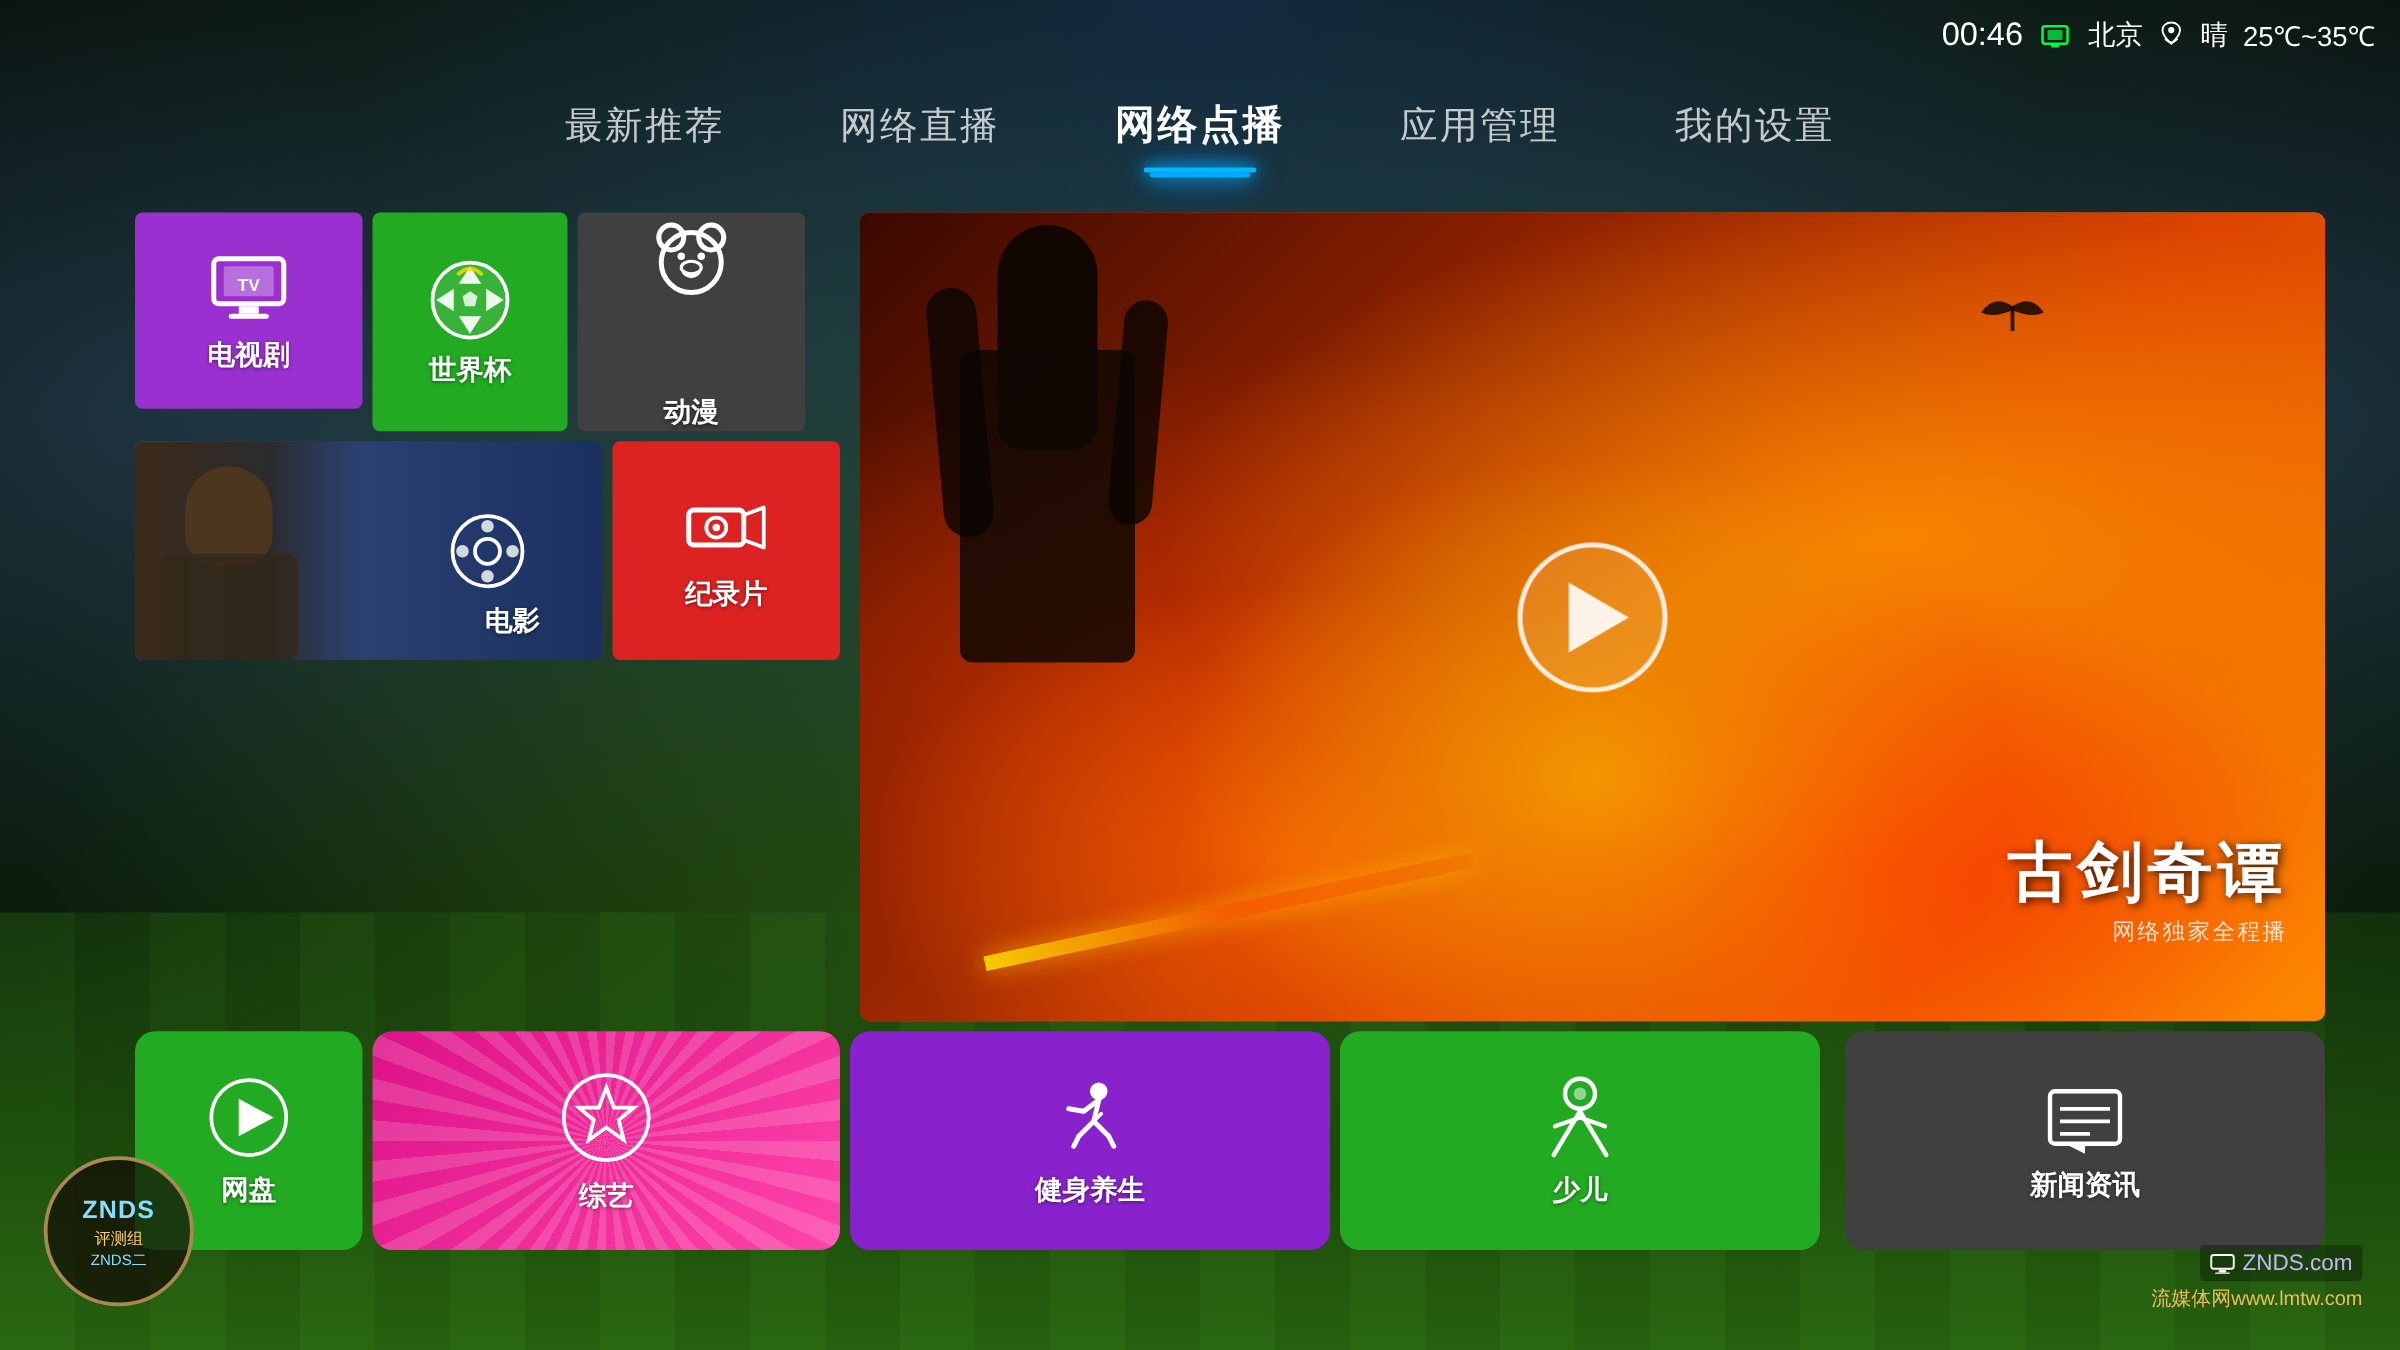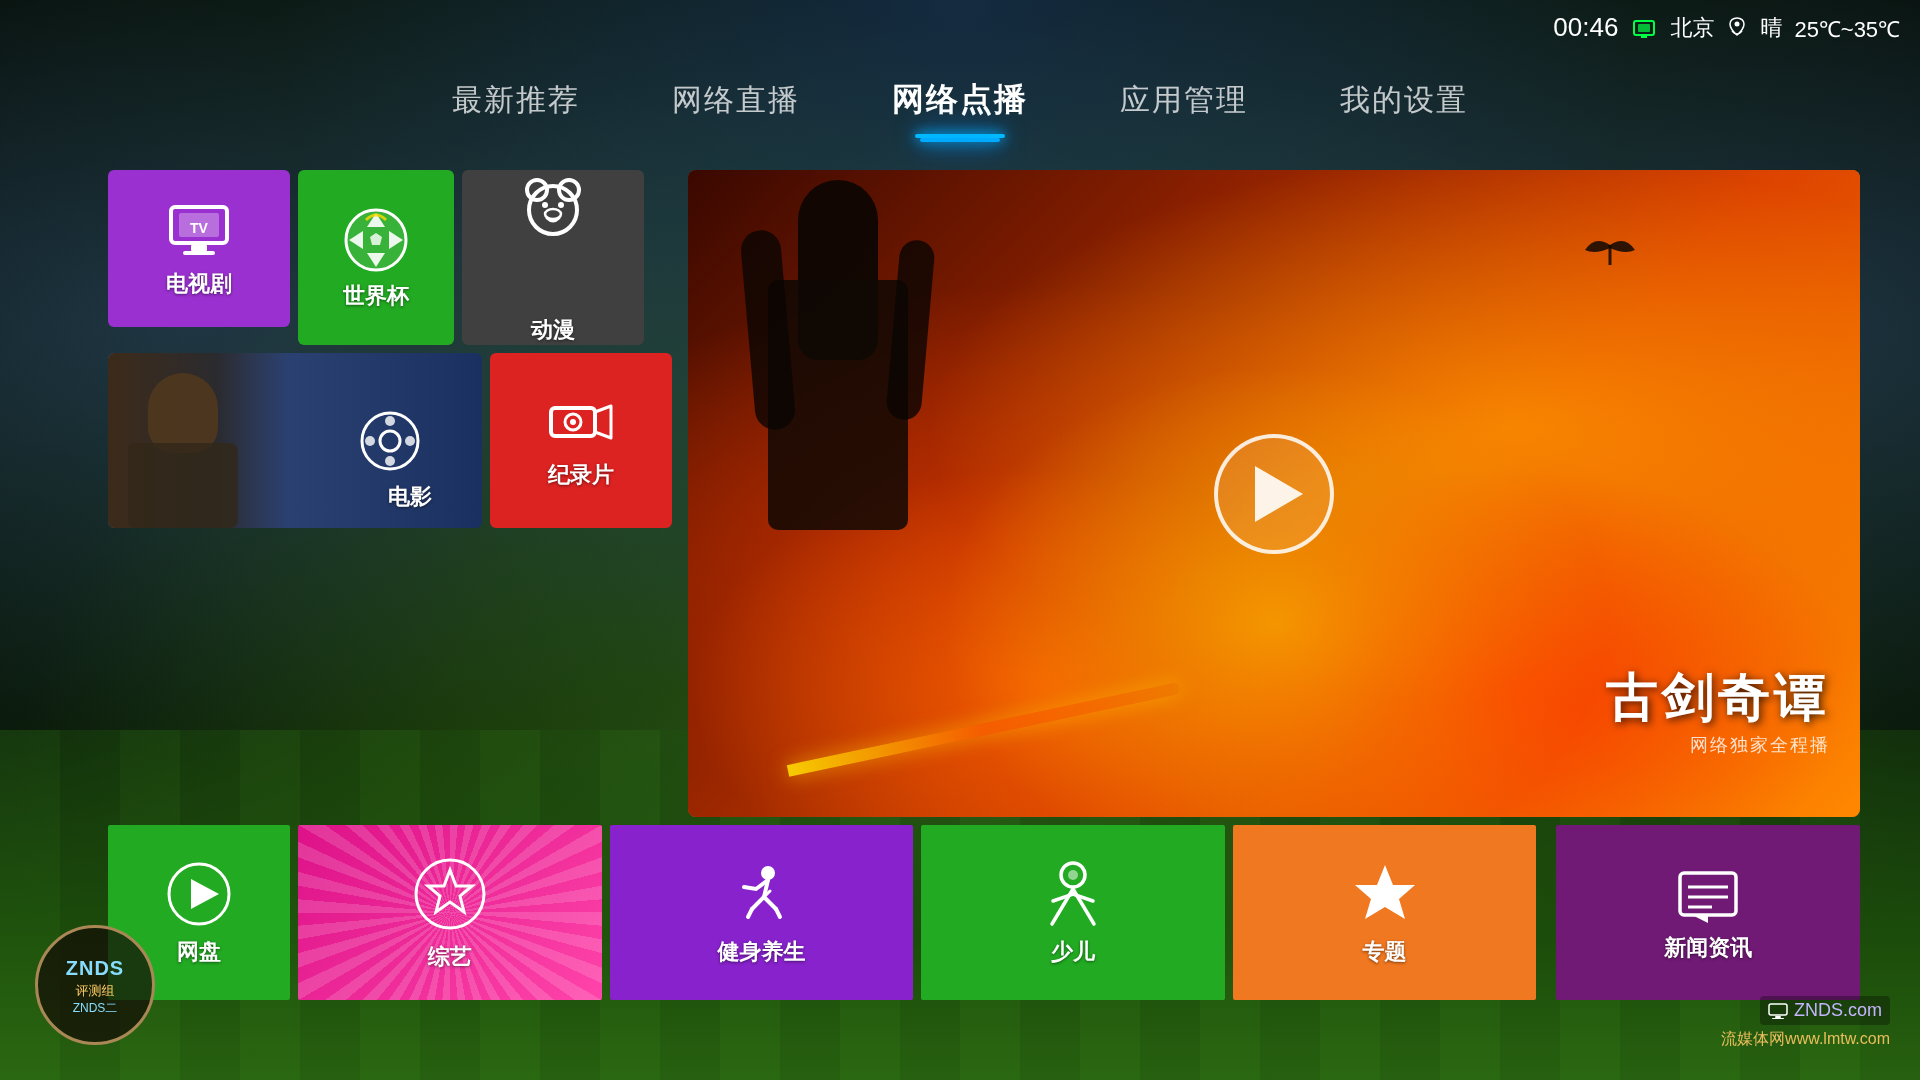--- a/index.html
+++ b/index.html
@@ -167,21 +167,21 @@
     
     .tile-purple { background: #9b30d0; }
     .tile-green { background: #22aa22; }
     .tile-orange { background: #404040; justify-content: space-between; }
     .tile-red { background: #dd2222; }
     .tile-green2 { background: #22bb22; }
     .tile-pink { background: linear-gradient(135deg, #dd1188, #ff44aa); }
     .tile-purple2 { background: #8822cc; }
     .tile-green3 { background: #22aa22; }
     .tile-orange2 { background: #f07820; }
-    .tile-skyblue { background: #701a75; margin-left: 12px; }
+    .tile-skyblue { background: #404040; margin-left: 12px; }
 
     
     .preview-panel {
       flex: 1;
       border-radius: 8px;
       overflow: hidden;
       position: relative;
       background: linear-gradient(135deg, #8B2500 0%, #cc4400 30%, #ff6600 50%, #ffaa00 80%, #cc5500 100%);
       margin-left: 8px;
     }
@@ -256,21 +256,21 @@
     }
 
     
     .bottom-section {
       display: flex;
       gap: 8px;
       height: 175px;
     }
 
     .bottom-tile {
-      border-radius: 2px;
+      border-radius: 16px;
       display: flex;
       flex-direction: column;
       align-items: center;
       justify-content: center;
       cursor: pointer;
       flex: 1;
       position: relative;
       overflow: hidden;
     }
 
@@ -561,26 +561,20 @@
         <circle cx="35" cy="16" r="12" fill="none" stroke="white" stroke-width="3.5"></circle>
         <circle cx="35" cy="16" r="5" fill="white" opacity="0.5"></circle>
         <path d="M20 55 L35 30 L50 55" fill="none" stroke="white" stroke-width="3.5" stroke-linejoin="round"></path>
         <path d="M15 42 L35 35 L55 42" fill="none" stroke="white" stroke-width="3.5" stroke-linecap="round"></path>
         <path d="M20 55 L14 65" fill="none" stroke="white" stroke-width="3.5" stroke-linecap="round"></path>
         <path d="M50 55 L56 65" fill="none" stroke="white" stroke-width="3.5" stroke-linecap="round"></path>
       </svg>
       <span class="tile-label">少儿</span>
     </div>
 
-    <div class="bottom-tile tile-orange2">
-      <svg width="72" height="70" viewBox="0 0 72 70" style="margin-bottom:8px;">
-        <polygon points="36,6 44,26 66,26 50,40 56,60 36,48 16,60 22,40 6,26 28,26" fill="white"></polygon>
-      </svg>
-      <span class="tile-label">专题</span>
-    </div>
 
     <div class="bottom-tile tile-skyblue">
       <svg width="72" height="62" viewBox="0 0 72 62" style="margin-bottom:8px;">
         <rect x="8" y="10" width="56" height="42" rx="4" fill="none" stroke="white" stroke-width="3.5"></rect>
         <line x1="16" y1="24" x2="56" y2="24" stroke="white" stroke-width="3"></line>
         <line x1="16" y1="34" x2="56" y2="34" stroke="white" stroke-width="3"></line>
         <line x1="16" y1="44" x2="40" y2="44" stroke="white" stroke-width="3"></line>
 
         <path d="M20 52 L36 60 L36 52" fill="white"></path>
       </svg>

